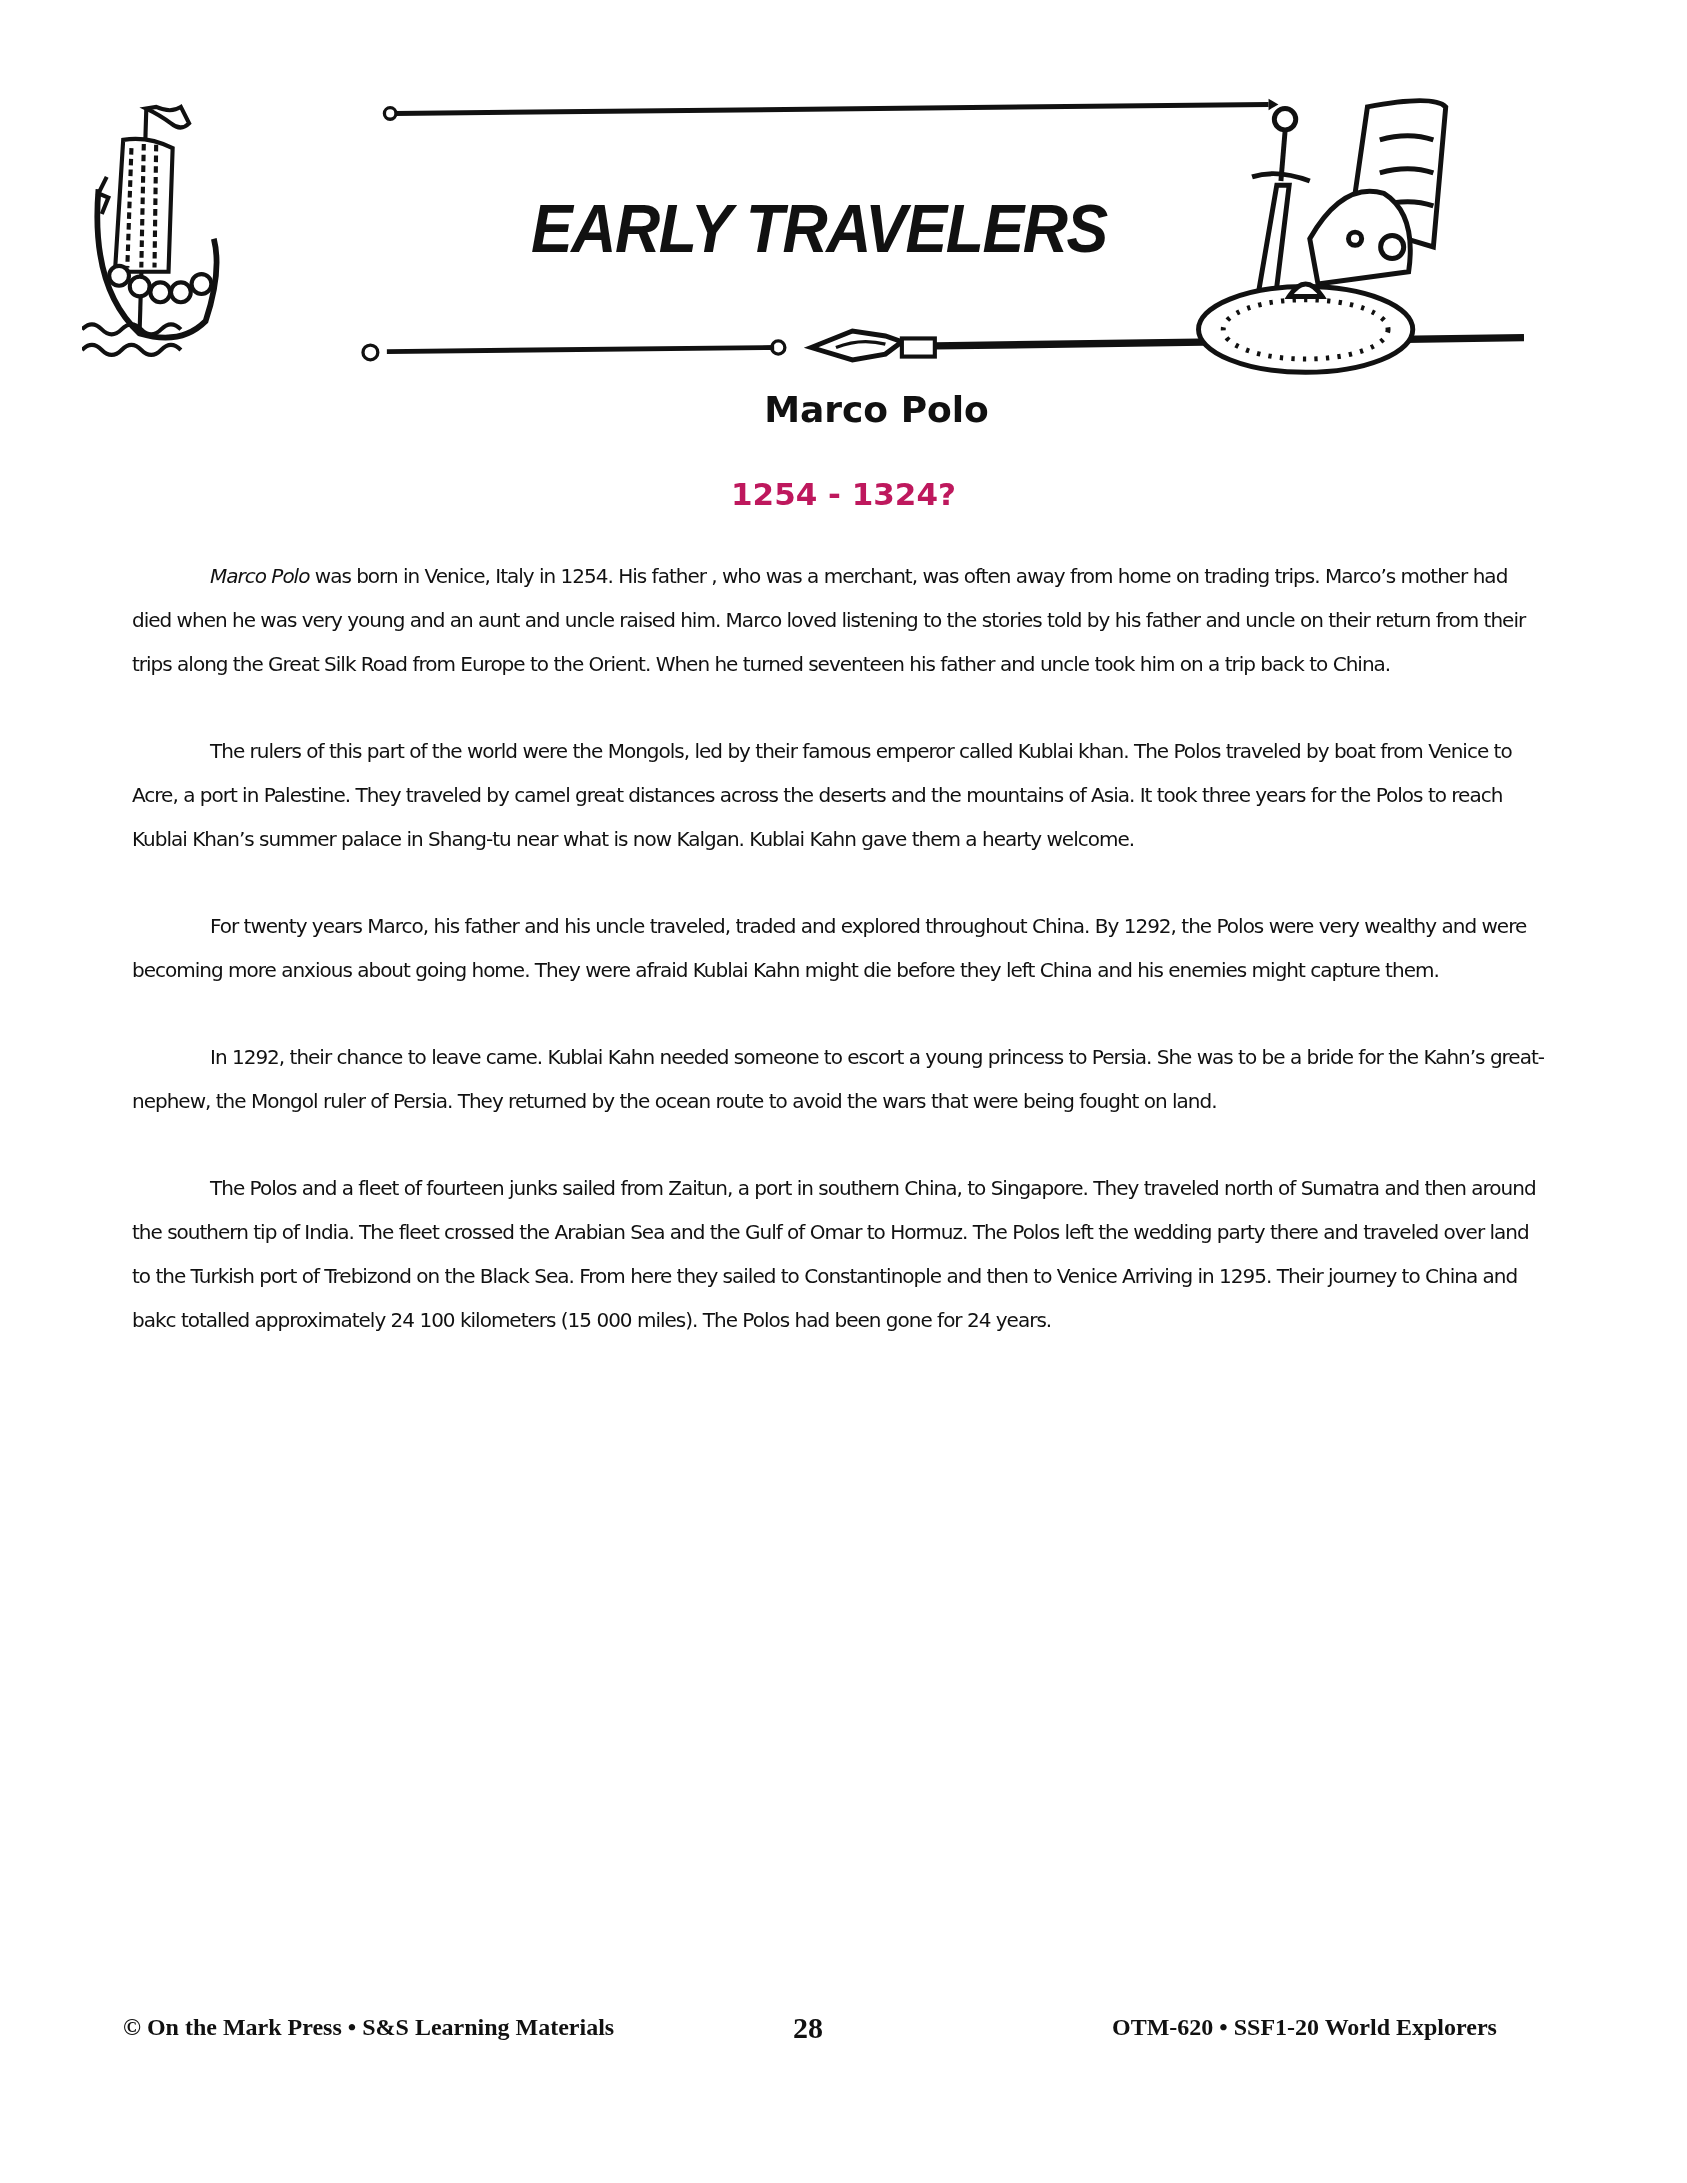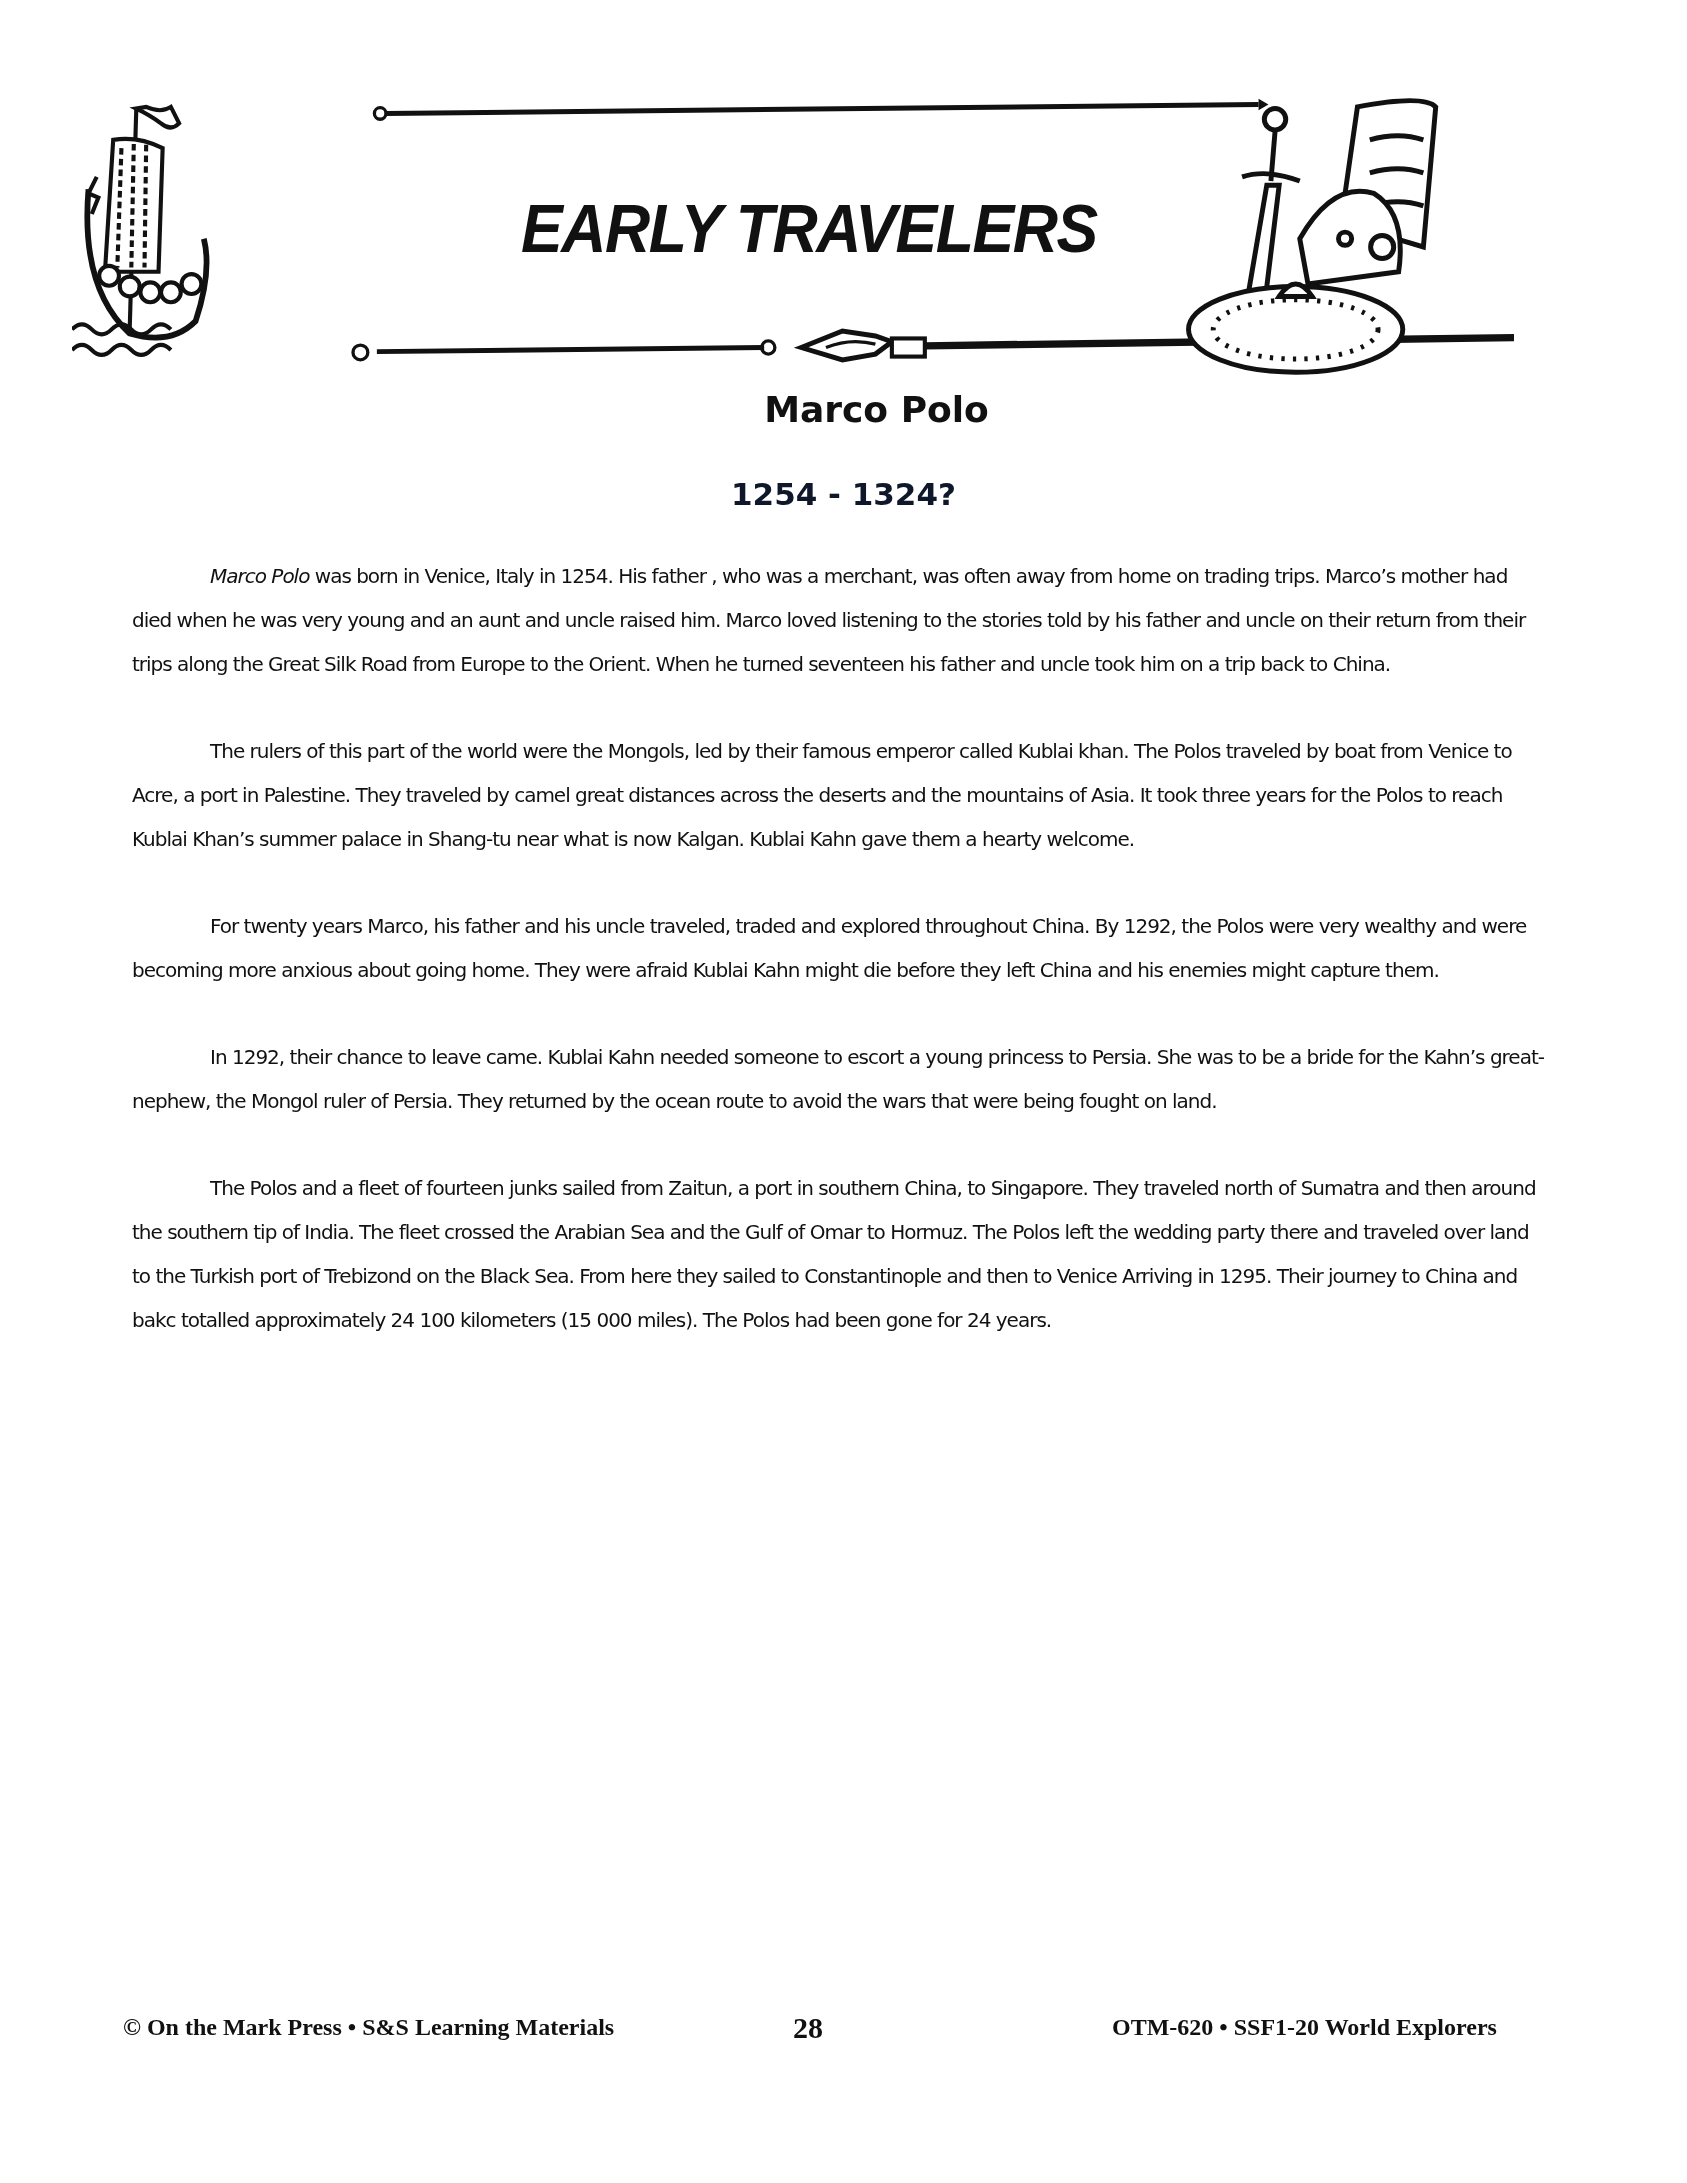--- a/index.html
+++ b/index.html
@@ -1,21 +1,21 @@
 <!DOCTYPE html>
 <html style="font-size:13px"><head>
 <meta charset="utf-8">
 <style>
   html, body { margin: 0; padding: 0; background: #ffffff; }
   body { width: 1687px; height: 2183px; position: relative; overflow: hidden; color: #111; font-family: "DejaVu Sans", sans-serif; }
-  .banner { position: absolute; left: 72px; top: 82px; width: 1442px; height: 297px; }
+  .banner { position: absolute; left: 82px; top: 82px; width: 1442px; height: 297px; }
   .banner svg { position: absolute; left: 0; top: 0; }
   .banner-title { position: absolute; left: 449px; top: 107px; font-family: "Liberation Sans", sans-serif; font-weight: bold; font-style: italic; font-size: 68px; letter-spacing: -1.6px; color: #111; transform: scaleX(0.92); transform-origin: left; }
   .name { position: absolute; left: 0; width: 1687px; top: 389px; text-align: center; font-family: "DejaVu Sans", sans-serif; font-weight: bold; font-size: 36px; color: #111; padding-left: 66px; box-sizing: border-box; }
-  .dates { position: absolute; left: 0; width: 1687px; top: 476px; text-align: center; font-family: "DejaVu Sans", sans-serif; font-weight: bold; font-size: 31px; color: #0f172a; box-sizing: border-box; }
+  .dates { position: absolute; left: 0; width: 1687px; top: 476px; text-align: center; font-family: "DejaVu Sans", sans-serif; font-weight: bold; font-size: 31px; color: #be185d; box-sizing: border-box; }
   .body { position: absolute; left: 132px; width: 1417px; top: 554px; }
   .para { font-family: "DejaVu Sans", sans-serif; font-size: 20px; line-height: 44px; letter-spacing: -1px; margin: 0 0 43px 0; text-indent: 78px; color: #111; }
   .para.p3 { margin-top: 42px; }
   .para em { font-style: italic; }
   .footer { position: absolute; top: 2014px; left: 0; width: 1687px; height: 33px; font-family: "Liberation Serif", serif; font-weight: bold; font-size: 24px; color: #111; }
   .footer .left { position: absolute; left: 84px; top: 0; margin-left: 39px; }
   .footer .page { position: absolute; left: 793px; top: -3.3px; font-weight: bold; font-size: 30px; }
   .footer .right { position: absolute; left: 1112px; top: 0; }
 </style>
 </head>

